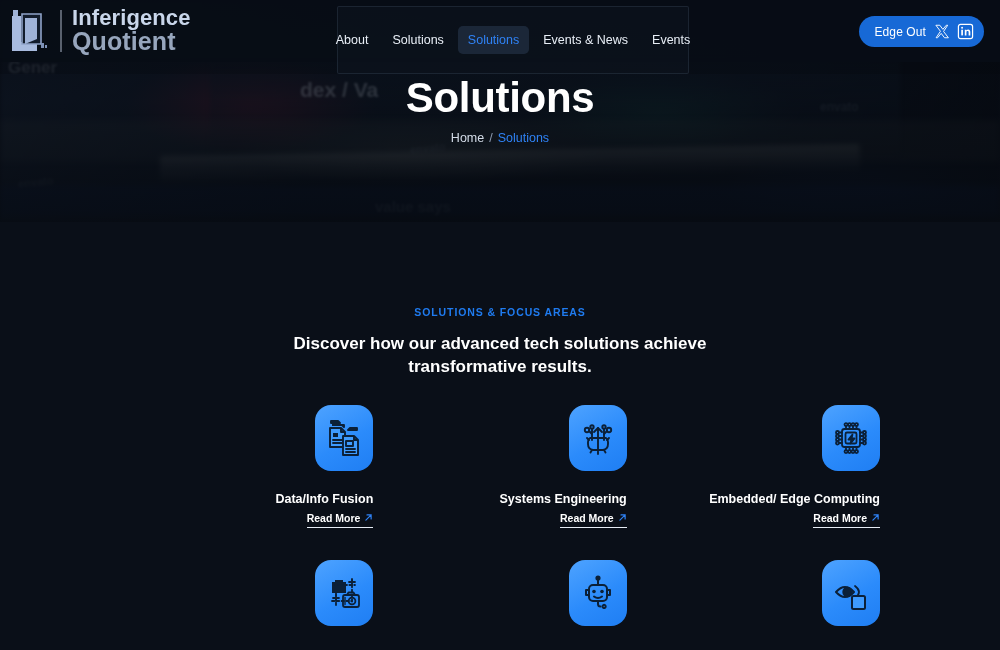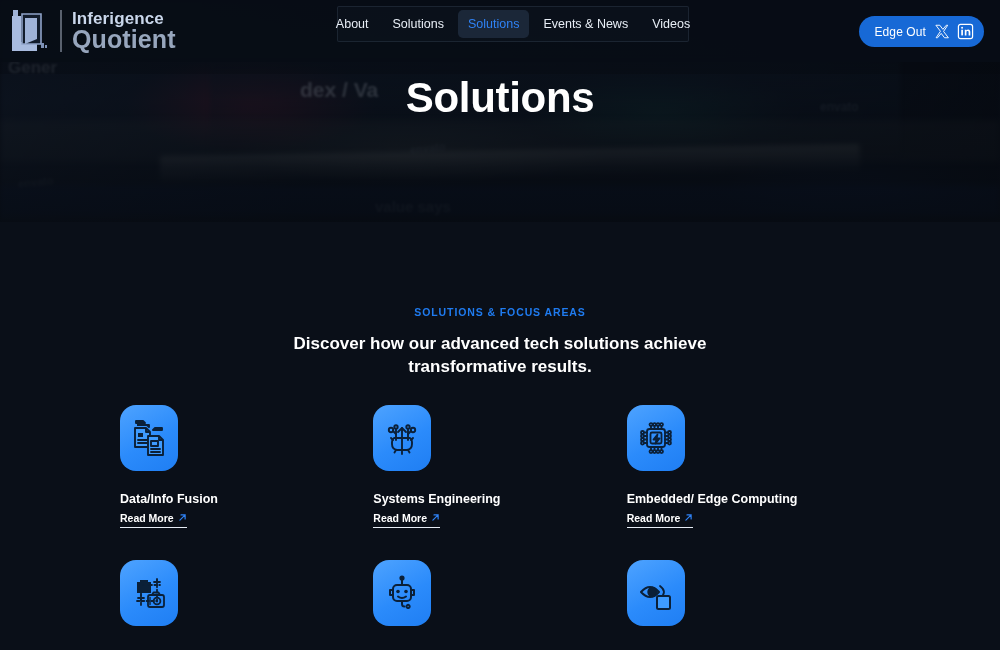--- a/index.html
+++ b/index.html
@@ -77,29 +77,29 @@
     z-index:30;
   }
   .brand{ display:flex; align-items:center; margin-left:8px; }
   .logo-mark{ width:46px; height:50px; position:relative; flex:none; }
   .logo-divider{
     width:2px; height:42px; background:rgba(190,200,220,.45);
     margin:0 10px 0 6px;
   }
   .brand-text{ line-height:1.02; }
   .brand-l1{
-    font-size:17px; font-weight:700; color:#c9d6ea; letter-spacing:.1px;
+    font-size:22px; font-weight:700; color:#c9d6ea; letter-spacing:.1px;
   }
   .brand-l2{
     font-size:25px; font-weight:700; color:#97a6bd; letter-spacing:.1px;
   }
 
   .nav-wrap{
     position:absolute; left:337px; top:6px;
-    width:352px; height:36px;
+    width:352px; height:68px;
     border:1px solid rgba(120,140,175,.16);
     border-radius:2px;
     background:rgba(15,22,34,.45);
     display:flex; align-items:center; justify-content:center;
     gap:4px;
   }
   .nav-item{
     font-size:12.5px; color:#e8eef6; font-weight:400;
     padding:7px 10px; border-radius:5px; cursor:pointer;
     white-space:nowrap;
@@ -143,21 +143,21 @@
     font-size:17px; font-weight:700; color:#fff; line-height:1.37;
   }
   .headline .l2{ display:block; }
 
   .grid{
     margin-top:26px; display:grid;
     grid-template-columns:repeat(3,1fr);
     row-gap:0;
     padding:0 120px;
   }
-  .card{ display:flex; flex-direction:column; align-items:flex-start; }
+  .card{ display:flex; flex-direction:column; align-items:flex-end; }
   .card-icon{
     width:58px; height:66px; border-radius:16px;
     background:linear-gradient(150deg,#4ea3ff 0%,#2b8bfb 55%,#1f7ef3 100%);
     display:flex; align-items:center; justify-content:center;
     flex:none;
   }
   .card-title{
     margin-top:21px; font-size:12.5px; font-weight:700; color:#fff;
     text-align:center; white-space:nowrap;
   }
@@ -184,20 +184,23 @@
     <div class="ghost g2">dex / Va</div>
     <div class="ghost g3">value says</div>
     <div class="ghost g4">envato</div>
     <div class="ghost g5">envato</div>
     <div class="ghost g6">envato</div>
     <div class="hero-dark"></div>
   </div>
 
   <h1 class="hero-title">Solutions</h1>
 
+  <div class="crumb">
+    <a href="#">Home</a><span class="sep">/</span><span class="cur">Solutions</span>
+  </div>
 
   <div class="header">
 
     <div class="brand">
       <div class="logo-mark">
         <svg viewBox="0 0 46 50" width="46" height="50">
           <rect x="5" y="4" width="5" height="9" fill="#9fb2d6"></rect>
           <path d="M4 10 h9 v26 h16 v9 H4 Z" fill="#a8bbdf"></path>
           <path d="M14 8 h19 v30 h-19 Z" fill="#121c2c" stroke="#8fa3c9" stroke-width="1.6"></path>
           <path d="M17 12 h12 v21 l-12 5 Z" fill="#9fb3d8"></path>
@@ -210,21 +213,21 @@
         <div class="brand-l1">Inferigence</div>
         <div class="brand-l2">Quotient</div>
       </div>
     </div>
 
     <nav class="nav-wrap">
       <div class="nav-item">About</div>
       <div class="nav-item">Solutions</div>
       <div class="nav-item active">Solutions</div>
       <div class="nav-item">Events &amp; News</div>
-      <div class="nav-item">Videos</div>
+      <div class="nav-item">Events</div>
     </nav>
 
     <div class="reach">
       <span class="reach-label">Edge Out</span>
       <span class="soc">
         <svg viewBox="0 0 24 24" width="15" height="15">
           <path d="M3 2 l7.3 9.6 L3.4 22 h2.3 l5.8-7 5.3 7 H23 l-7.7-10.1 L21.9 2h-2.3l-5.4 6.5 L9.3 2Z" fill="none" stroke="#fff" stroke-width="1.5"></path>
         </svg>
       </span>
       <span class="soc">

